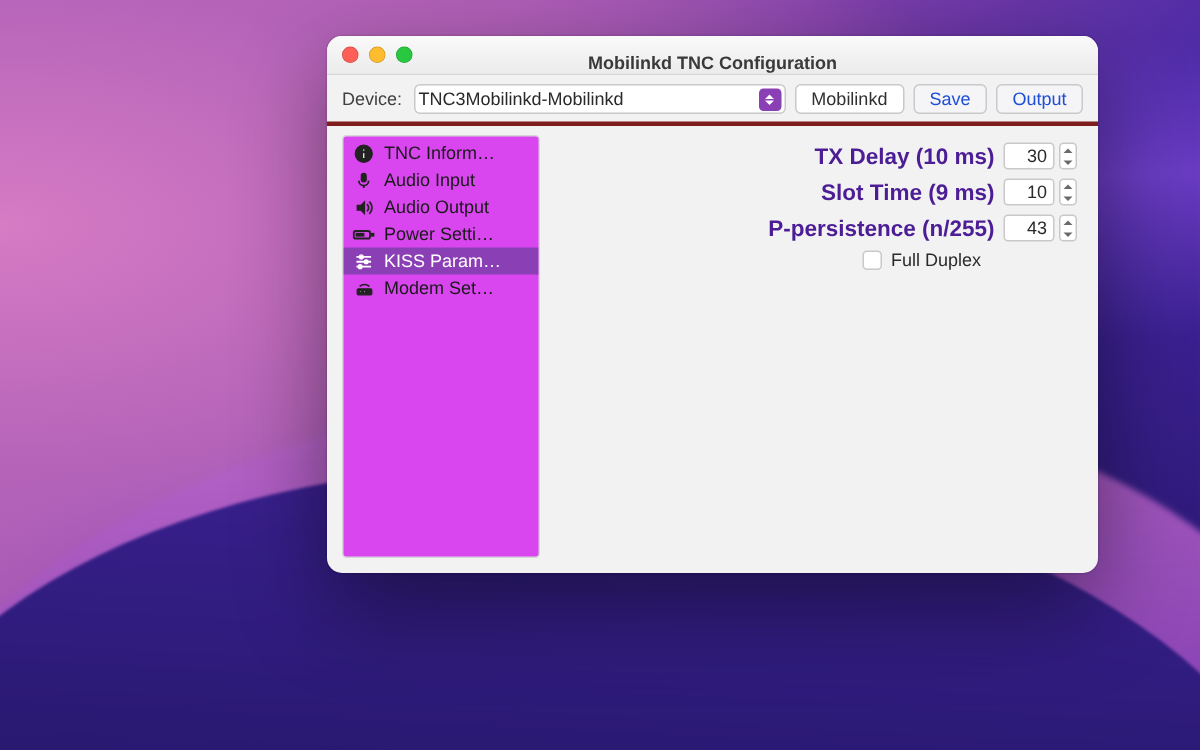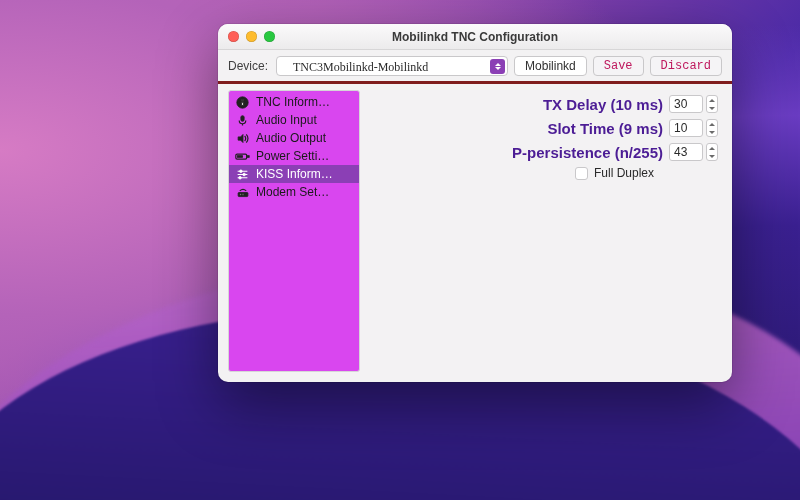--- a/index.html
+++ b/index.html
@@ -40,21 +40,21 @@
     position: absolute;
     left: 218px; top: 24px;
     width: 514px; height: 358px;
     background: #f3f2f3;
     border-radius: 10px;
     box-shadow: 0 22px 60px rgba(0,0,0,0.45), 0 0 0 1px rgba(0,0,0,0.08);
     display: flex; flex-direction: column;
   }
   .titlebar {
     height: 26px;
-    display: flex; align-items: center; justify-content: center;
+    display: flex; align-items: flex-end; justify-content: center;
     position: relative;
     border-bottom: 1px solid #d7d6d7;
     background: linear-gradient(#fbfafb,#ecebec);
     border-top-left-radius: 10px; border-top-right-radius: 10px;
   }
   .traffic {
     position: absolute; left: 10px; top: 7px;
     display: flex; gap: 7px;
   }
   .tl-dot { width: 11px; height: 11px; border-radius: 50%; box-shadow: inset 0 0 0 0.5px rgba(0,0,0,0.2); }
@@ -66,28 +66,27 @@
   .toolbar {
     height: 34px;
     padding: 0 10px;
     display: flex; align-items: center; gap: 6px;
     border-bottom: 3px solid #7f1d1d;
   }
   .toolbar-label { color: #404040; margin-right: 2px; }
   .device-select {
     flex: 1;
     height: 20px;
-    display: flex; align-items: flex-end;
+    display: flex; align-items: center;
     background: #ffffff;
     border: 1px solid #c9c8ca;
     border-radius: 4px;
-    padding: 0 16px;
+    padding: 0 2px;
     position: relative;
     font-size: 12px;
-    font-family: Liberation Serif, serif;
   }
   .device-select .sel-arrow {
     position: absolute; right: 2px; top: 2px;
     width: 15px; height: 15px;
     border-radius: 3px;
     background: #8b3fb5;
     display: flex; flex-direction: column; align-items: center; justify-content: center;
     gap: 1px;
   }
   .sel-arrow::before, .sel-arrow::after {
@@ -101,21 +100,21 @@
     height: 20px;
     padding: 0 10px;
     background: #ffffff;
     border: 1px solid #c9c8ca;
     border-radius: 4px;
     font-size: 12px;
     display: flex; align-items: center;
     color: #303030;
     cursor: default;
   }
-  .btn.disabled { color: #be185d; background: #f5f4f6; font-family: Liberation Mono, monospace; }
+  .btn.disabled { color: #1d4ed8; background: #f5f4f6; }
 
   .body {
     flex: 1; display: flex;
   }
   .sidebar {
     width: 132px;
     background: #d946ef;
     border: 1px solid #d6d5d7;
     border-radius: 3px;
     margin: 6px 0 10px 10px;
@@ -157,21 +156,21 @@
   .stepper {
     display: flex; align-items: center; gap: 3px;
   }
   .stepper-input {
     width: 34px; height: 18px;
     background: #fff;
     border: 1px solid #c9c8ca;
     border-radius: 3px;
     font-size: 12px;
     padding: 0 4px;
-    text-align: left;
+    text-align: right;
     line-height: 16px;
   }
   .stepper-btns {
     width: 12px; height: 18px;
     border: 1px solid #c9c8ca;
     border-radius: 3px;
     background: #ffffff;
     display: flex; flex-direction: column;
   }
   .stepper-btns span {
@@ -217,21 +216,21 @@
   </div>
 
   <div class="toolbar">
     <span class="toolbar-label">Device:</span>
     <div class="device-select">
       <span>TNC3Mobilinkd-Mobilinkd</span>
       <span class="sel-arrow"></span>
     </div>
     <div class="btn">Mobilinkd</div>
     <div class="btn disabled">Save</div>
-    <div class="btn disabled">Discard</div>
+    <div class="btn disabled">Output</div>
   </div>
 
   <div class="body">
 
     <div class="sidebar">
 
       <div class="sb-item">
         <span class="sb-icon">
           <svg width="13" height="13" viewBox="0 0 16 16">
               <circle cx="8" cy="8" r="7" fill="#222"></circle>
@@ -279,21 +278,21 @@
         <span class="sb-icon">
           <svg width="13" height="13" viewBox="0 0 16 16">
               <line x1="2" y1="4" x2="14" y2="4" stroke-width="1.5"></line>
               <line x1="2" y1="8" x2="14" y2="8" stroke-width="1.5"></line>
               <line x1="2" y1="12" x2="14" y2="12" stroke-width="1.5"></line>
               <circle cx="6" cy="4" r="1.6"></circle>
               <circle cx="10" cy="8" r="1.6"></circle>
               <circle cx="5" cy="12" r="1.6"></circle>
             </svg>
         </span>
-        <span>KISS Inform…</span>
+        <span>KISS Param…</span>
       </div>
 
       <div class="sb-item">
         <span class="sb-icon">
           <svg width="14" height="13" viewBox="0 0 16 16">
               <rect x="2" y="8" width="12" height="5" rx="1"></rect>
               <circle cx="5" cy="10.5" r="0.9" fill="#fff"></circle>
               <circle cx="8" cy="10.5" r="0.9" fill="#fff"></circle>
               <path d="M4 6a6 6 0 0 1 8 0" fill="none" stroke-width="1.3"></path>
             </svg>

